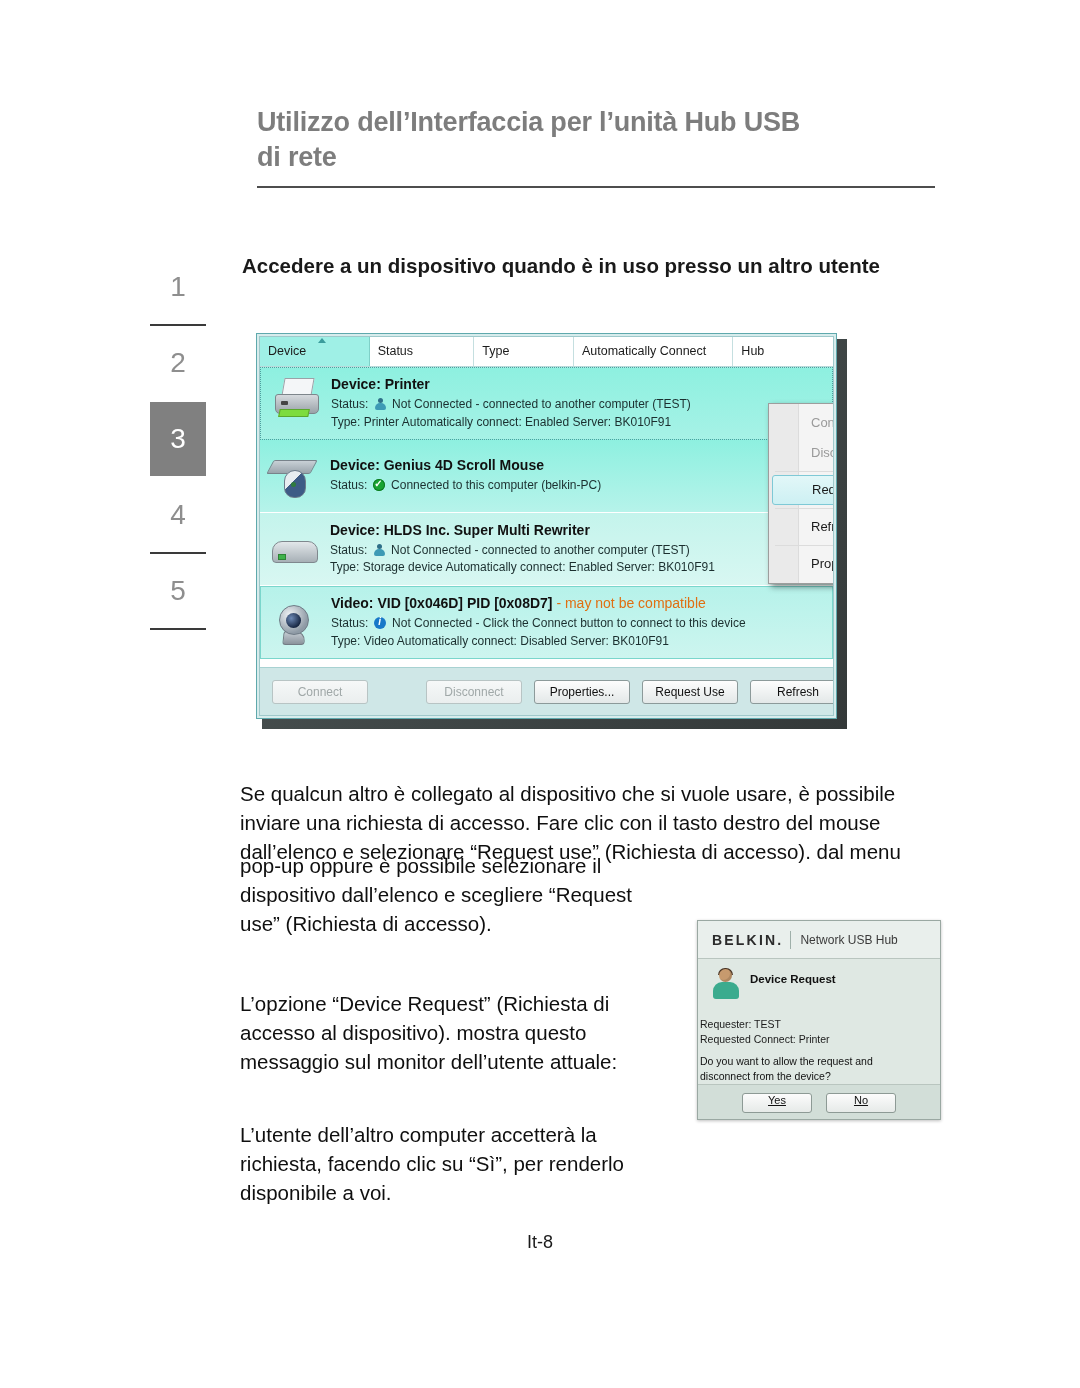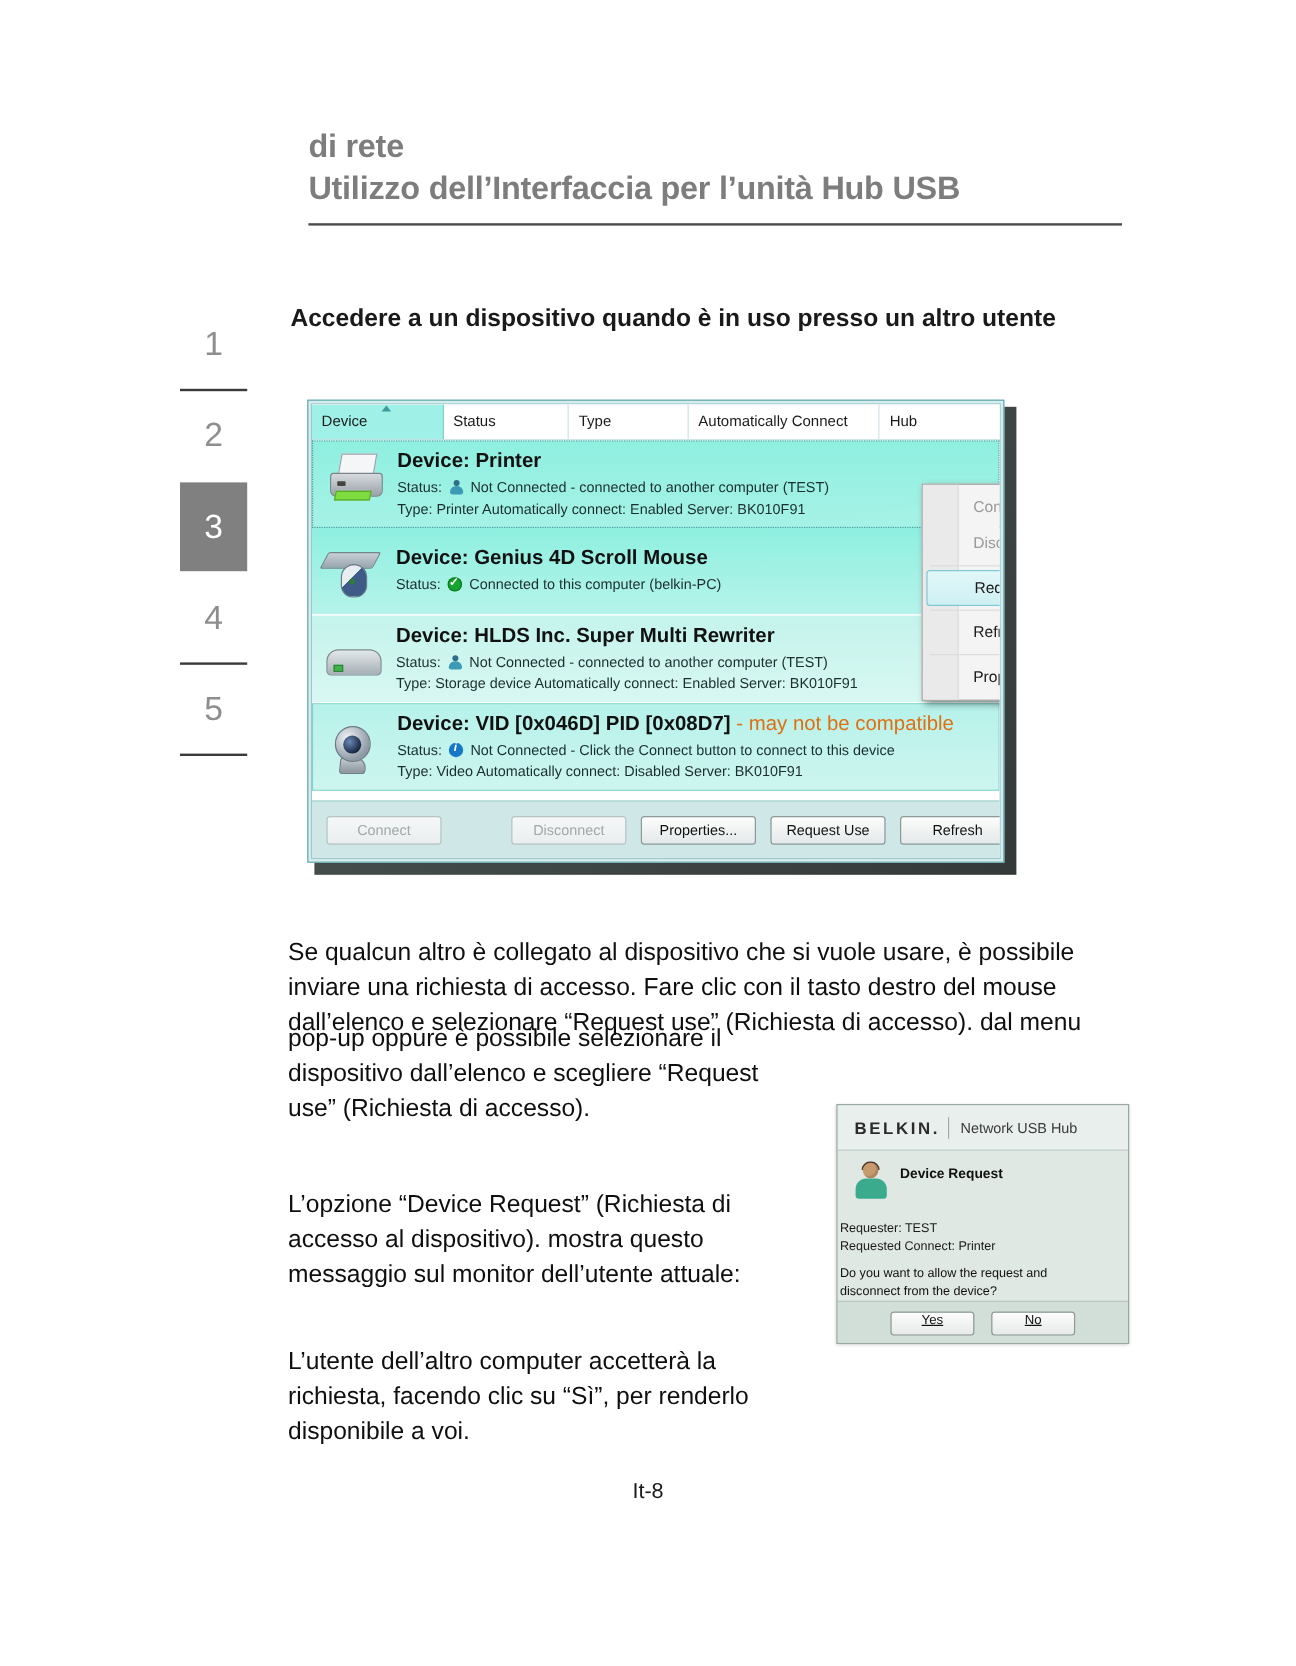--- a/index.html
+++ b/index.html
@@ -111,21 +111,21 @@
   .devrow.r2 { background:linear-gradient(180deg,#8ef0e0,#b6f3ea); }
   .devrow.r3 { background:linear-gradient(180deg,#c4f4ec,#d8f7f2); }
   .devrow.r4 { background:linear-gradient(180deg,#b6f2ea,#cdf5ef); border:1px solid #7ad6cc; }
 
   .dev-icon {
     width:62px; height:56px; flex:0 0 62px;
     position:relative;
   }
   .dev-text { flex:1 1 auto; padding-left:2px; }
   .dev-title {
-    font-size:17px; font-weight:bold; color:#111111;
+    font-size:14px; font-weight:bold; color:#111111;
     margin-bottom:4px; white-space:nowrap;
   }
   .dev-warn { color:#e06f12; font-weight:normal; }
   .dev-line {
     font-size:12px; color:#1b2f2f;
     line-height:1.45; white-space:nowrap;
   }
   .badge {
     display:inline-block; width:12px; height:12px;
     vertical-align:-2px; margin:0 3px 0 2px;
@@ -324,22 +324,22 @@
   .cam-lens{ left:19px; top:18px; width:15px;height:15px;border-radius:50%;
     background:radial-gradient(circle at 35% 35%,#6d89b5,#12213c 75%);}
   .cam-stand{ left:16px; top:36px; width:22px;height:14px;
     background:linear-gradient(180deg,#c5ccd3,#8b949c);
     border:1px solid #737c84; border-radius:3px 10px 3px 3px; transform:skewX(-6deg);}
 </style>
 </head>
 <body>
 
 <div class="page-title">
+  <div>Utilizzo dell’Interfaccia per l’unità Hub USB</div>
   <div>di rete</div>
-  <div>Utilizzo dell’Interfaccia per l’unità Hub USB</div>
 </div>
 <div class="title-rule"></div>
 
 <div class="rail">
   <div class="rail-item">
     <span>1</span>
   </div>
   <div class="rail-rule"></div>
   <div class="rail-item">
     <span>2</span>
@@ -439,21 +439,21 @@
         </div>
 
         <div class="devrow r4">
           <div class="dev-icon">
             <span class="g cam-stand"></span>
             <span class="g cam-ball"></span>
             <span class="g cam-lens"></span>
           </div>
           <div class="dev-text">
             <div class="dev-title">
-              <span>Device: VID [0x046D] PID [0x08D7]</span>
+              <span>Video: VID [0x046D] PID [0x08D7]</span>
               <span class="dev-warn">- may not be compatible</span>
             </div>
             <div class="dev-line">
               <span>Status:</span>
               <span class="badge info"></span>
               <span>Not Connected - Click the Connect button to connect to this device</span>
             </div>
             <div class="dev-line">Type: Video   Automatically connect: Disabled   Server: BK010F91</div>
           </div>
         </div>

